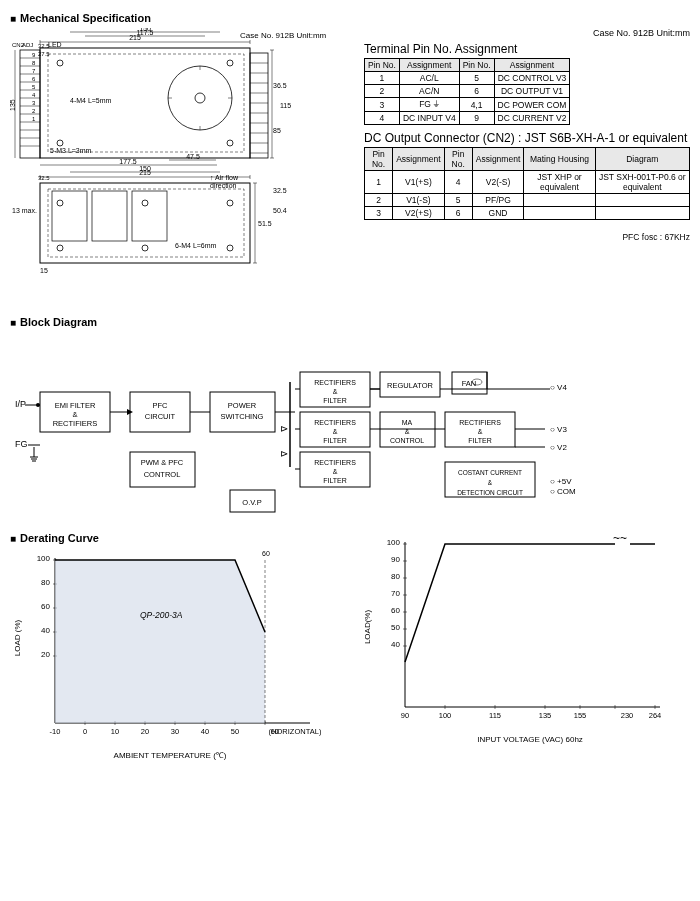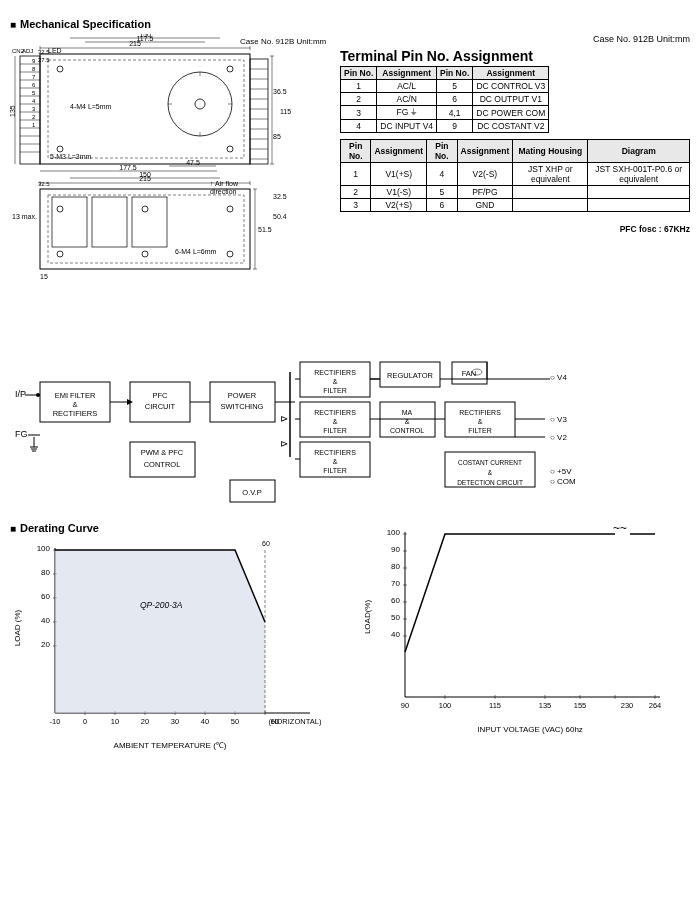--- a/index.html
+++ b/index.html
@@ -7,42 +7,42 @@
       width: 700px;
       min-height: 901px;
       background: #fff;
       font-family: Arial, sans-serif;
       font-size: 10px;
       color: #000;
     }
     .page {
       width: 700px;
       min-height: 901px;
-      padding: 18px 10px;
+      padding: 12px 10px;
       position: relative;
     }
 
     
     .section-header {
       display: flex;
       align-items: center;
       font-weight: bold;
       font-size: 11px;
       margin-bottom: 4px;
     }
     .section-header::before {
       content: '■';
       margin-right: 4px;
       font-size: 10px;
     }
 
     
     .mechanical-section {
       display: flex;
-      gap: 0;
+      gap: 24px;
       margin-bottom: 6px;
     }
     .mech-drawing {
       flex: 0 0 330px;
       position: relative;
     }
     .mech-right {
       flex: 1;
       font-size: 8.5px;
     }
@@ -52,25 +52,25 @@
       border-collapse: collapse;
       font-size: 8.5px;
     }
     table td, table th {
       border: 1px solid #000;
       padding: 1px 3px;
       text-align: center;
     }
     table th {
       background: #e8e8e8;
-      font-weight: bold;
+      font-weight: normal;
     }
     .table-title {
-      font-weight: bold;
-      font-size: 14px;
+      font-weight: normal;
+      font-size: 12px;
       margin-bottom: 2px;
     }
     .table-section {
       margin-bottom: 6px;
     }
 
     
     .case-info {
       text-align: right;
       font-size: 9px;
@@ -94,21 +94,20 @@
 
     
     svg text {
       font-family: Arial, sans-serif;
     }
 
     .pfc-info {
       font-size: 8.5px;
       text-align: right;
       margin-top: 12px;
-      font-weight: bold;
     }
   </style>
 </head>
 <body>
 <div class="page">
 
   <div class="section-header">
     <span>Mechanical Specification</span>
   </div>
 
@@ -288,27 +287,28 @@
               <tr>
                 <td>3</td>
                 <td>FG ⏚</td>
                 <td>4,1</td>
                 <td>DC POWER COM</td>
               </tr>
               <tr>
                 <td>4</td>
                 <td>DC INPUT V4</td>
                 <td>9</td>
-                <td>DC COSTANT V2</td>
+                <td>DC CURRENT V2</td>
               </tr>
             </tbody>
         </table>
       </div>
 
       <div class="table-section">
+        <div class="table-title">DC Output Connector (CN2) : JST S6B-XH-A-1 or equivalent</div>
         <table>
           <thead>
             <tr id="dc-connector-headers">
             <th>Pin No.</th>
                 <th>Assignment</th>
                 <th>Pin No.</th>
                 <th>Assignment</th>
                 <th>Mating Housing</th>
                 <th>Diagram</th>
               </tr>
@@ -342,20 +342,23 @@
         </table>
       </div>
 
       <div class="pfc-info">
         <div>PFC fosc : 67KHz</div>
       </div>
     </div>
   </div>
 
   <div class="block-diagram-section">
+    <div class="section-header">
+      <span>Block Diagram</span>
+    </div>
     <svg width="680" height="190">
 
       <text x="5" y="75" font-size="9">I/P</text>
       <line x1="15" y1="73" x2="30" y2="73" stroke="#000" stroke-width="1"></line>
       <circle cx="28" cy="73" r="2" fill="#000"></circle>
 
       <text x="5" y="115" font-size="9">FG</text>
       <line x1="18" y1="113" x2="30" y2="113" stroke="#000" stroke-width="1"></line>
 
       <line x1="24" y1="115" x2="24" y2="125" stroke="#000" stroke-width="1"></line>

